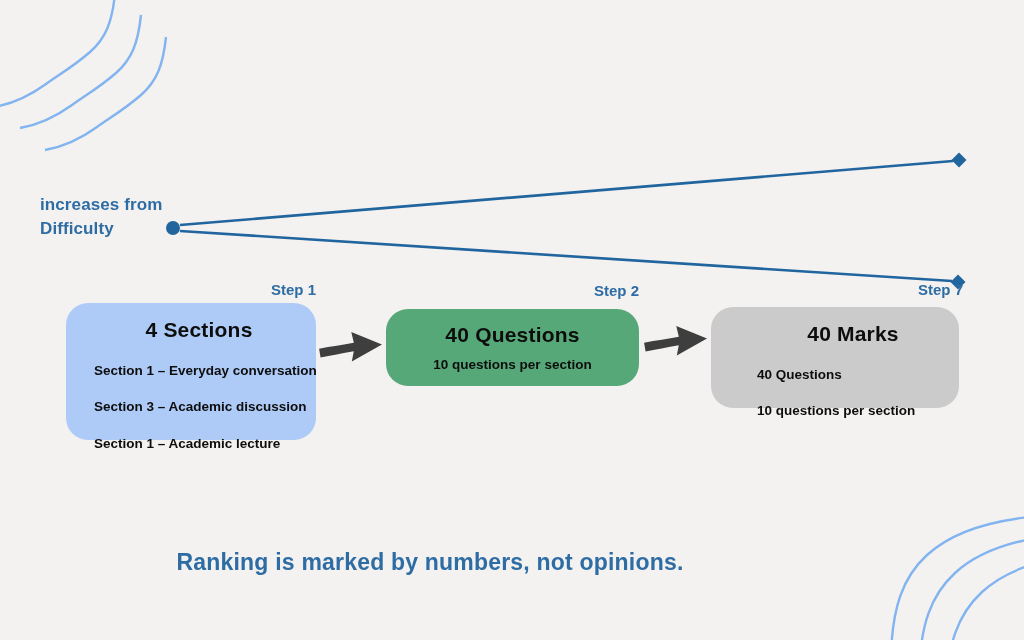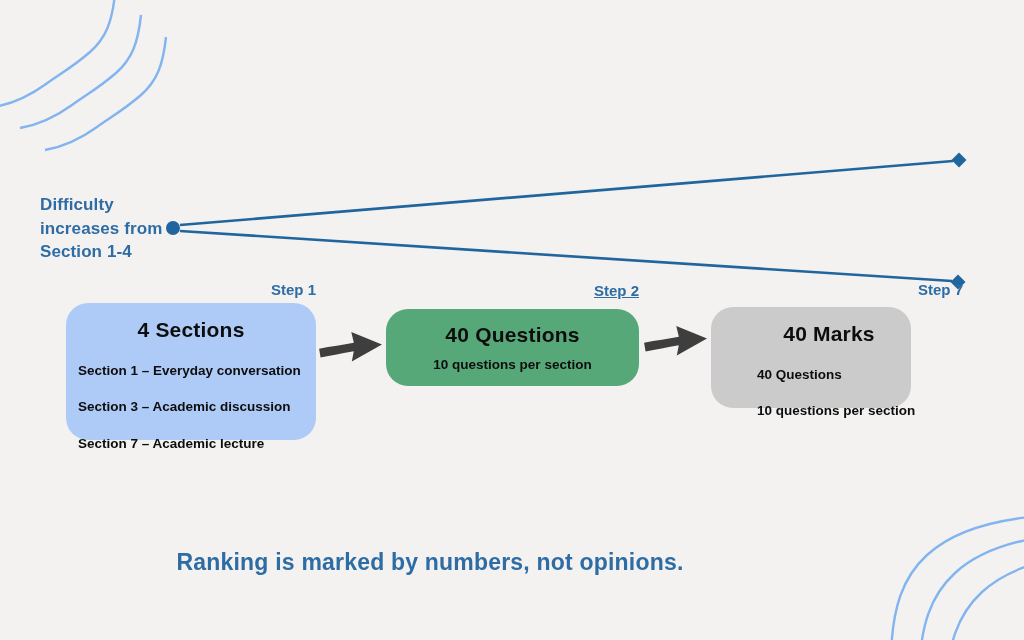--- a/index.html
+++ b/index.html
@@ -40,29 +40,29 @@
     letter-spacing: 0.1px;
   }
 
   .step-label {
     position: absolute;
     color: var(--accent-blue);
     font-size: 15px; font-weight: bold;
     text-align: right;
   }
   .step-label.s1 { left: 66px;  top: 281px; width: 250px; }
-  .step-label.s2 { left: 386px; top: 282px; width: 253px; text-decoration: underline; }
+  .step-label.s2 { left: 386px; top: 282px; width: 253px; }
   .step-label.s3 { left: 711px; top: 281px; width: 252px; }
 
   .card {
     position: absolute; border-radius: 22px; color: var(--text-dark);
   }
-  .card.card1 { left: 66px;  top: 303px; width: 250px; height: 137px; background: var(--box1-bg); padding: 13px 12px 0 12px; }
+  .card.card1 { left: 66px;  top: 303px; width: 250px; height: 137px; background: var(--box1-bg); padding: 13px 12px 0 28px; }
   .card.card2 { left: 386px; top: 309px; width: 253px; height: 77px;  background: var(--box2-bg); padding: 12px 10px 0 10px; }
-  .card.card3 { left: 711px; top: 307px; width: 200px; height: 101px; background: var(--box3-bg); padding: 13px 10px 0 46px; }
+  .card.card3 { left: 711px; top: 307px; width: 248px; height: 101px; background: var(--box3-bg); padding: 13px 10px 0 46px; }
 
   .card-title {
     font-size: 21px; font-weight: bold; text-align: center;
     line-height: 28px; letter-spacing: 0.2px;
   }
   .card1 .card-items { margin-top: 6px; }
   .card-item {
     font-size: 13.5px; font-weight: bold; line-height: 19.3px;
     white-space: nowrap;
     margin-top: 17px;
@@ -110,35 +110,34 @@
     <g>
       <circle class="div-marker" cx="173" cy="228" r="7"></circle>
       <line class="div-line" x1="180" y1="225" x2="953" y2="161"></line>
       <line class="div-line" x1="180" y1="231" x2="952" y2="281"></line>
       <path class="div-marker" d="M959 152.5 L966.5 160 L959 167.5 L951.5 160 Z"></path>
       <path class="div-marker" d="M958 274.5 L965.5 282 L958 289.5 L950.5 282 Z"></path>
     </g>
   </svg>
 
   <div class="difficulty-note content">
+    <div>increases from</div>
     <div>Difficulty</div>
-    <div>increases from</div>
-    <div>Section 1-4</div>
   </div>
 
   <div class="step-label s1 content">Step 1</div>
   <div class="step-label s2 content">Step 2</div>
   <div class="step-label s3 content">Step 7</div>
 
   <div class="card card1 content">
     <div class="card-title">4 Sections</div>
     <div class="card-items">
       <div class="card-item">Section 1 – Everyday conversation</div>
       <div class="card-item">Section 3 – Academic discussion</div>
-      <div class="card-item">Section 7 – Academic lecture</div>
+      <div class="card-item">Section 1 – Academic lecture</div>
     </div>
   </div>
 
   <svg class="arrow-icon a1" viewBox="0 0 66 38">
     <path class="arrow-shape" d="M1,20 C13,18.5 25,17.5 36,16 L34,5 L64,19 L33,34.5 L35.5,24.5 C24,26 12,27.5 2,29 Z"></path>
   </svg>
 
   <div class="card card2 content">
     <div class="card-title">40 Questions</div>
     <div class="card-subtitle">10 questions per section</div>

